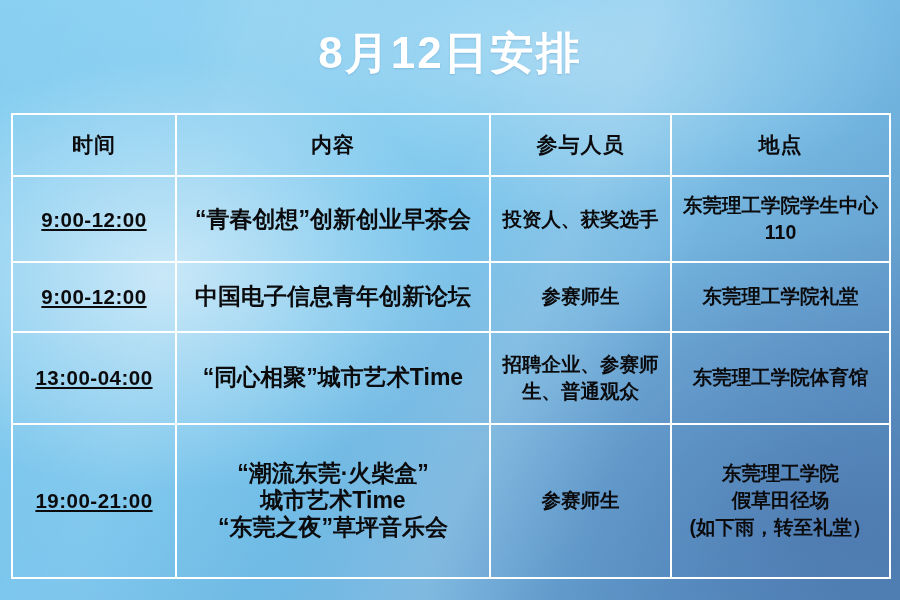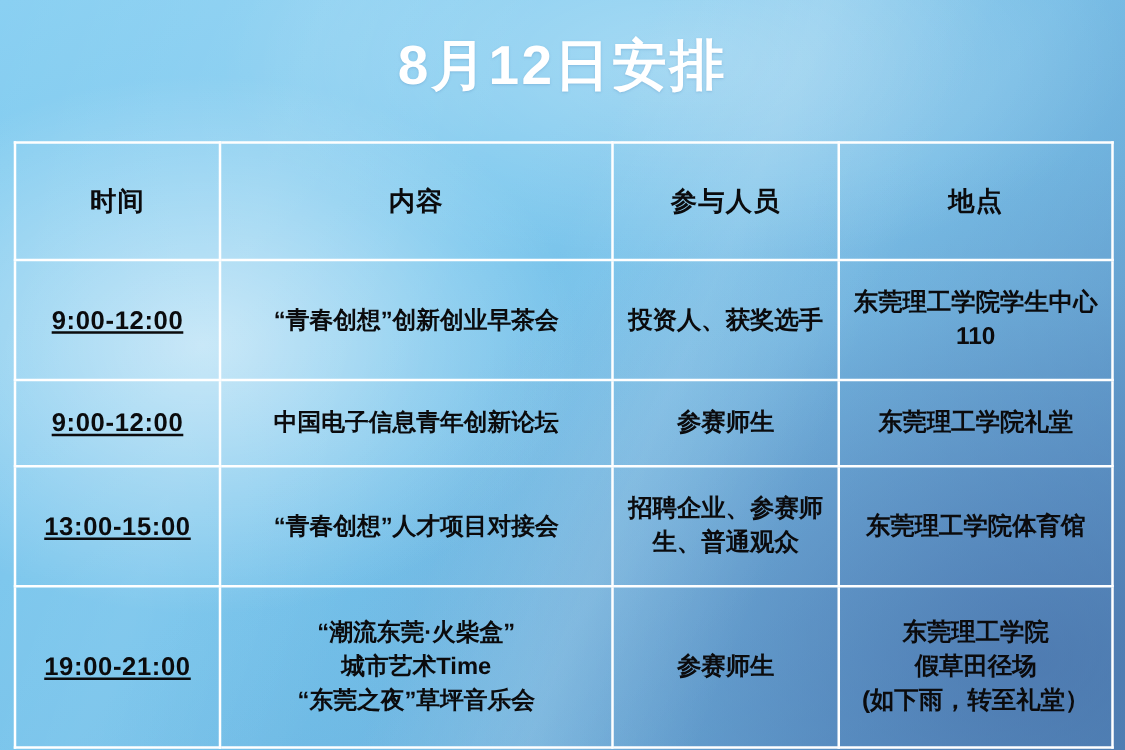--- a/index.html
+++ b/index.html
@@ -103,21 +103,21 @@
     height: 466px;
     border-collapse: collapse;
     table-layout: fixed;
   }
   table.schedule th,
   table.schedule td {
     border: 2px solid #ffffff;
     color: #0b0b0d;
     text-align: center;
     vertical-align: middle;
-    padding: 20px 6px;
+    padding: 4px 6px;
     font-weight: bold;
     font-family: "Liberation Sans", "DejaVu Sans", sans-serif;
   }
   
   col.c-time    { width: 164px; }
   col.c-content { width: 314px; }
   col.c-people  { width: 181px; }
   col.c-place   { width: 219px; }
 
   thead th {
@@ -128,21 +128,21 @@
   tbody td {
     font-size: 19.5px;
     line-height: 27px;
   }
   td.time {
     font-size: 20.5px;
     letter-spacing: 0.5px;
     white-space: nowrap;
     text-decoration: underline;
   }
-  td.content { font-size: 19px; }
+  td.content { font-size: 23px; }
   td.people  { font-size: 19.5px; margin-left: 28px; }
   td.place   { font-size: 19.5px; }
 
   tr.r1 { height: 72px; }
   tr.r2 { height: 58px; }
   tr.r3 { height: 77px; }
   tr.r4 { height: 78px; }
   tr.r5 { height: 129px; }
 
   .multiline { white-space: pre-line; margin-left: 32px; }
@@ -183,22 +183,22 @@
           <td class="people">投资人、获奖选手</td>
           <td class="place">东莞理工学院学生中心110</td>
         </tr>
         <tr class="r2">
           <td class="time">9:00-12:00</td>
           <td class="content">中国电子信息青年创新论坛</td>
           <td class="people">参赛师生</td>
           <td class="place">东莞理工学院礼堂</td>
         </tr>
         <tr class="r3">
-          <td class="time">13:00-15:00</td>
-          <td class="content">“青春创想”人才项目对接会</td>
+          <td class="time">13:00-04:00</td>
+          <td class="content">“同心相聚”城市艺术Time</td>
           <td class="people">招聘企业、参赛师生、普通观众</td>
           <td class="place">东莞理工学院体育馆</td>
         </tr>
         <tr class="r5">
           <td class="time">19:00-21:00</td>
           <td class="content multiline">“潮流东莞·火柴盒”
 城市艺术Time
 “东莞之夜”草坪音乐会</td>
           <td class="people">参赛师生</td>
           <td class="place multiline">东莞理工学院

